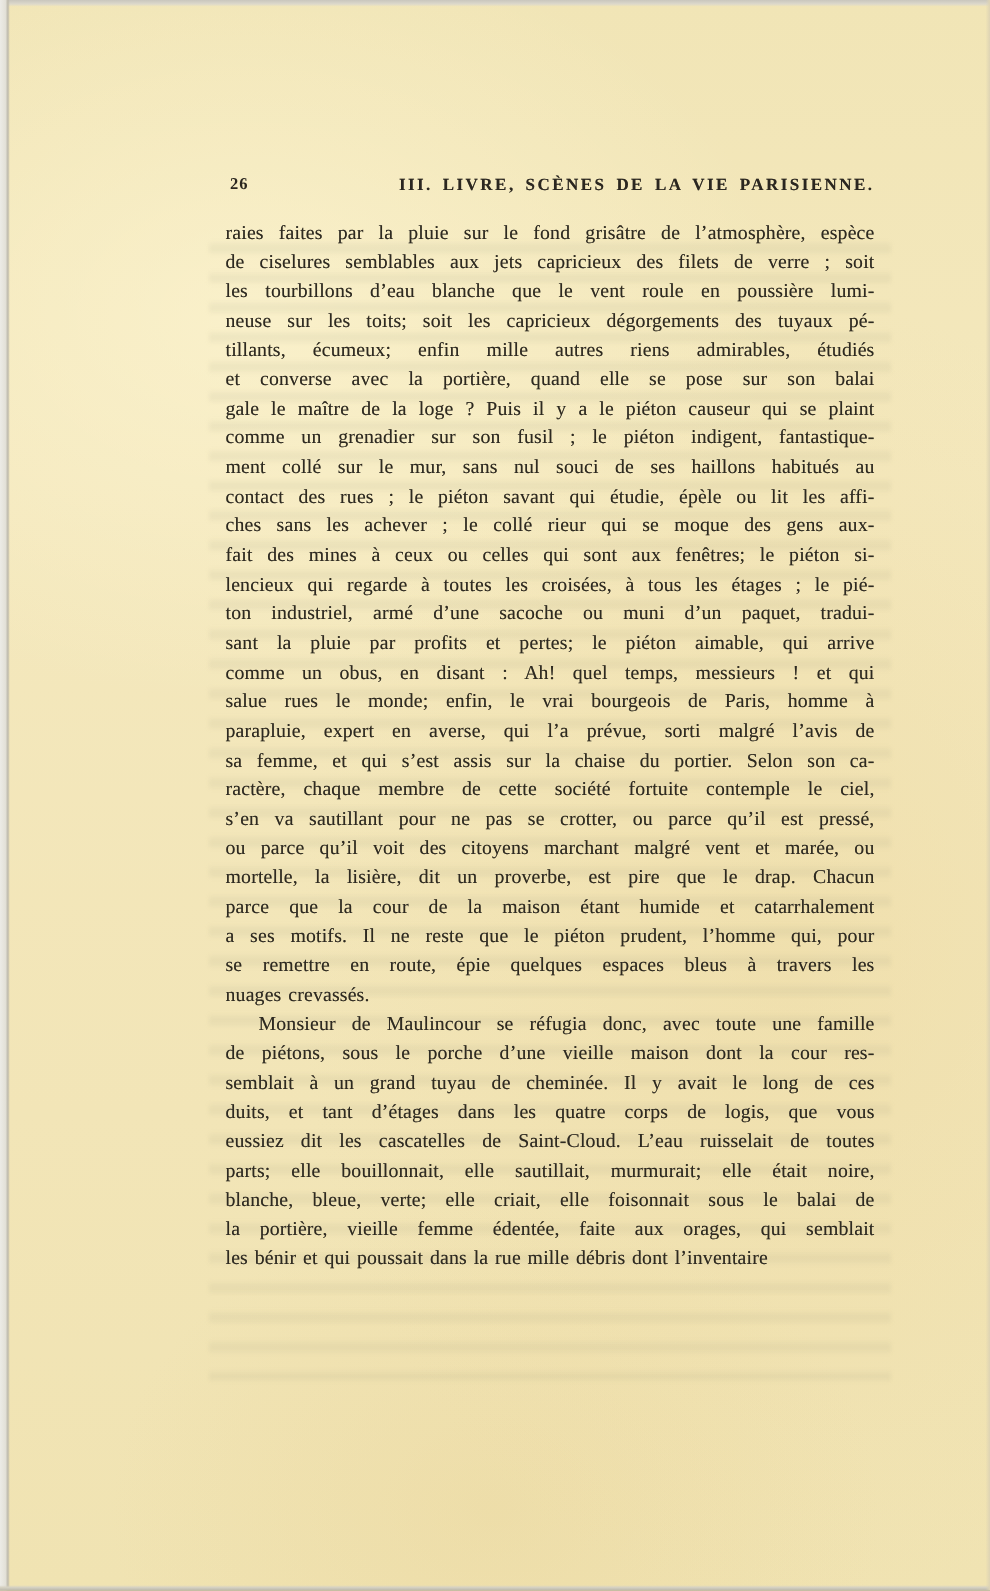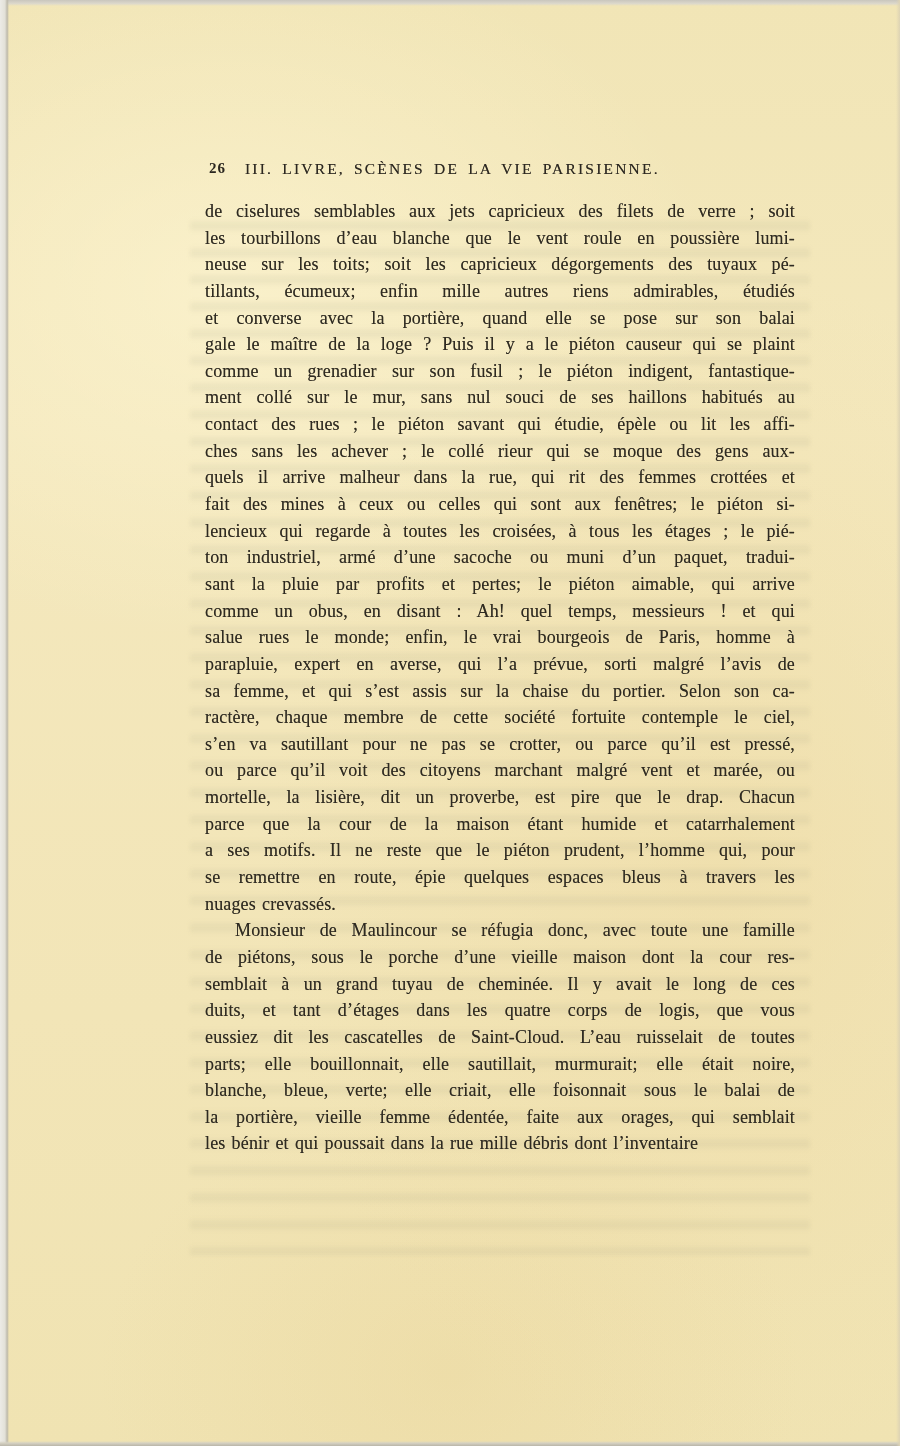--- a/index.html
+++ b/index.html
@@ -71,23 +71,23 @@
     position: absolute;
     left: 4px;
     top: 0;
     font-size: 15px;
     font-weight: 700;
     letter-spacing: 1px;
     color: #2b2720;
   }
   .header-title {
     display: block;
-    text-align: left;
+    text-align: right;
     font-size: 15.5px;
-    font-weight: 400;
+    font-weight: 700;
     letter-spacing: 2.2px;
     word-spacing: 3px;
     padding-left: 40px;
     white-space: nowrap;
     color: #2b2720;
     text-shadow: 0 0 0.5px rgba(43,39,32,0.55);
   }
   .body { width: 590px; }
   .line {
     font-size: 18px;
@@ -117,31 +117,31 @@
   <div class="edge edge-left"></div>
   <div class="edge edge-bottom"></div>
   <div class="edge edge-right"></div>
 
   <div class="text-block">
     <div class="running-header">
       <span class="pagenum">26</span>
       <span class="header-title">III. LIVRE, SCÈNES DE LA VIE PARISIENNE.</span>
     </div>
     <div class="body">
+        <div class="line">raies faites par la pluie sur le fond grisâtre de l’atmosphère, espèce</div>
         <div class="line">de ciselures semblables aux jets capricieux des filets de verre ; soit</div>
         <div class="line">les tourbillons d’eau blanche que le vent roule en poussière lumi-</div>
         <div class="line">neuse sur les toits; soit les capricieux dégorgements des tuyaux pé-</div>
         <div class="line">tillants, écumeux; enfin mille autres riens admirables, étudiés</div>
         <div class="line">et converse avec la portière, quand elle se pose sur son balai</div>
         <div class="line">gale le maître de la loge ? Puis il y a le piéton causeur qui se plaint</div>
         <div class="line">comme un grenadier sur son fusil ; le piéton indigent, fantastique-</div>
         <div class="line">ment collé sur le mur, sans nul souci de ses haillons habitués au</div>
         <div class="line">contact des rues ; le piéton savant qui étudie, épèle ou lit les affi-</div>
         <div class="line">ches sans les achever ; le collé rieur qui se moque des gens aux-</div>
-        <div class="line">quels il arrive malheur dans la rue, qui rit des femmes crottées et</div>
         <div class="line">fait des mines à ceux ou celles qui sont aux fenêtres; le piéton si-</div>
         <div class="line">lencieux qui regarde à toutes les croisées, à tous les étages ; le pié-</div>
         <div class="line">ton industriel, armé d’une sacoche ou muni d’un paquet, tradui-</div>
         <div class="line">sant la pluie par profits et pertes; le piéton aimable, qui arrive</div>
         <div class="line">comme un obus, en disant : Ah! quel temps, messieurs ! et qui</div>
         <div class="line">salue rues le monde; enfin, le vrai bourgeois de Paris, homme à</div>
         <div class="line">parapluie, expert en averse, qui l’a prévue, sorti malgré l’avis de</div>
         <div class="line">sa femme, et qui s’est assis sur la chaise du portier. Selon son ca-</div>
         <div class="line">ractère, chaque membre de cette société fortuite contemple le ciel,</div>
         <div class="line">s’en va sautillant pour ne pas se crotter, ou parce qu’il est pressé,</div>

